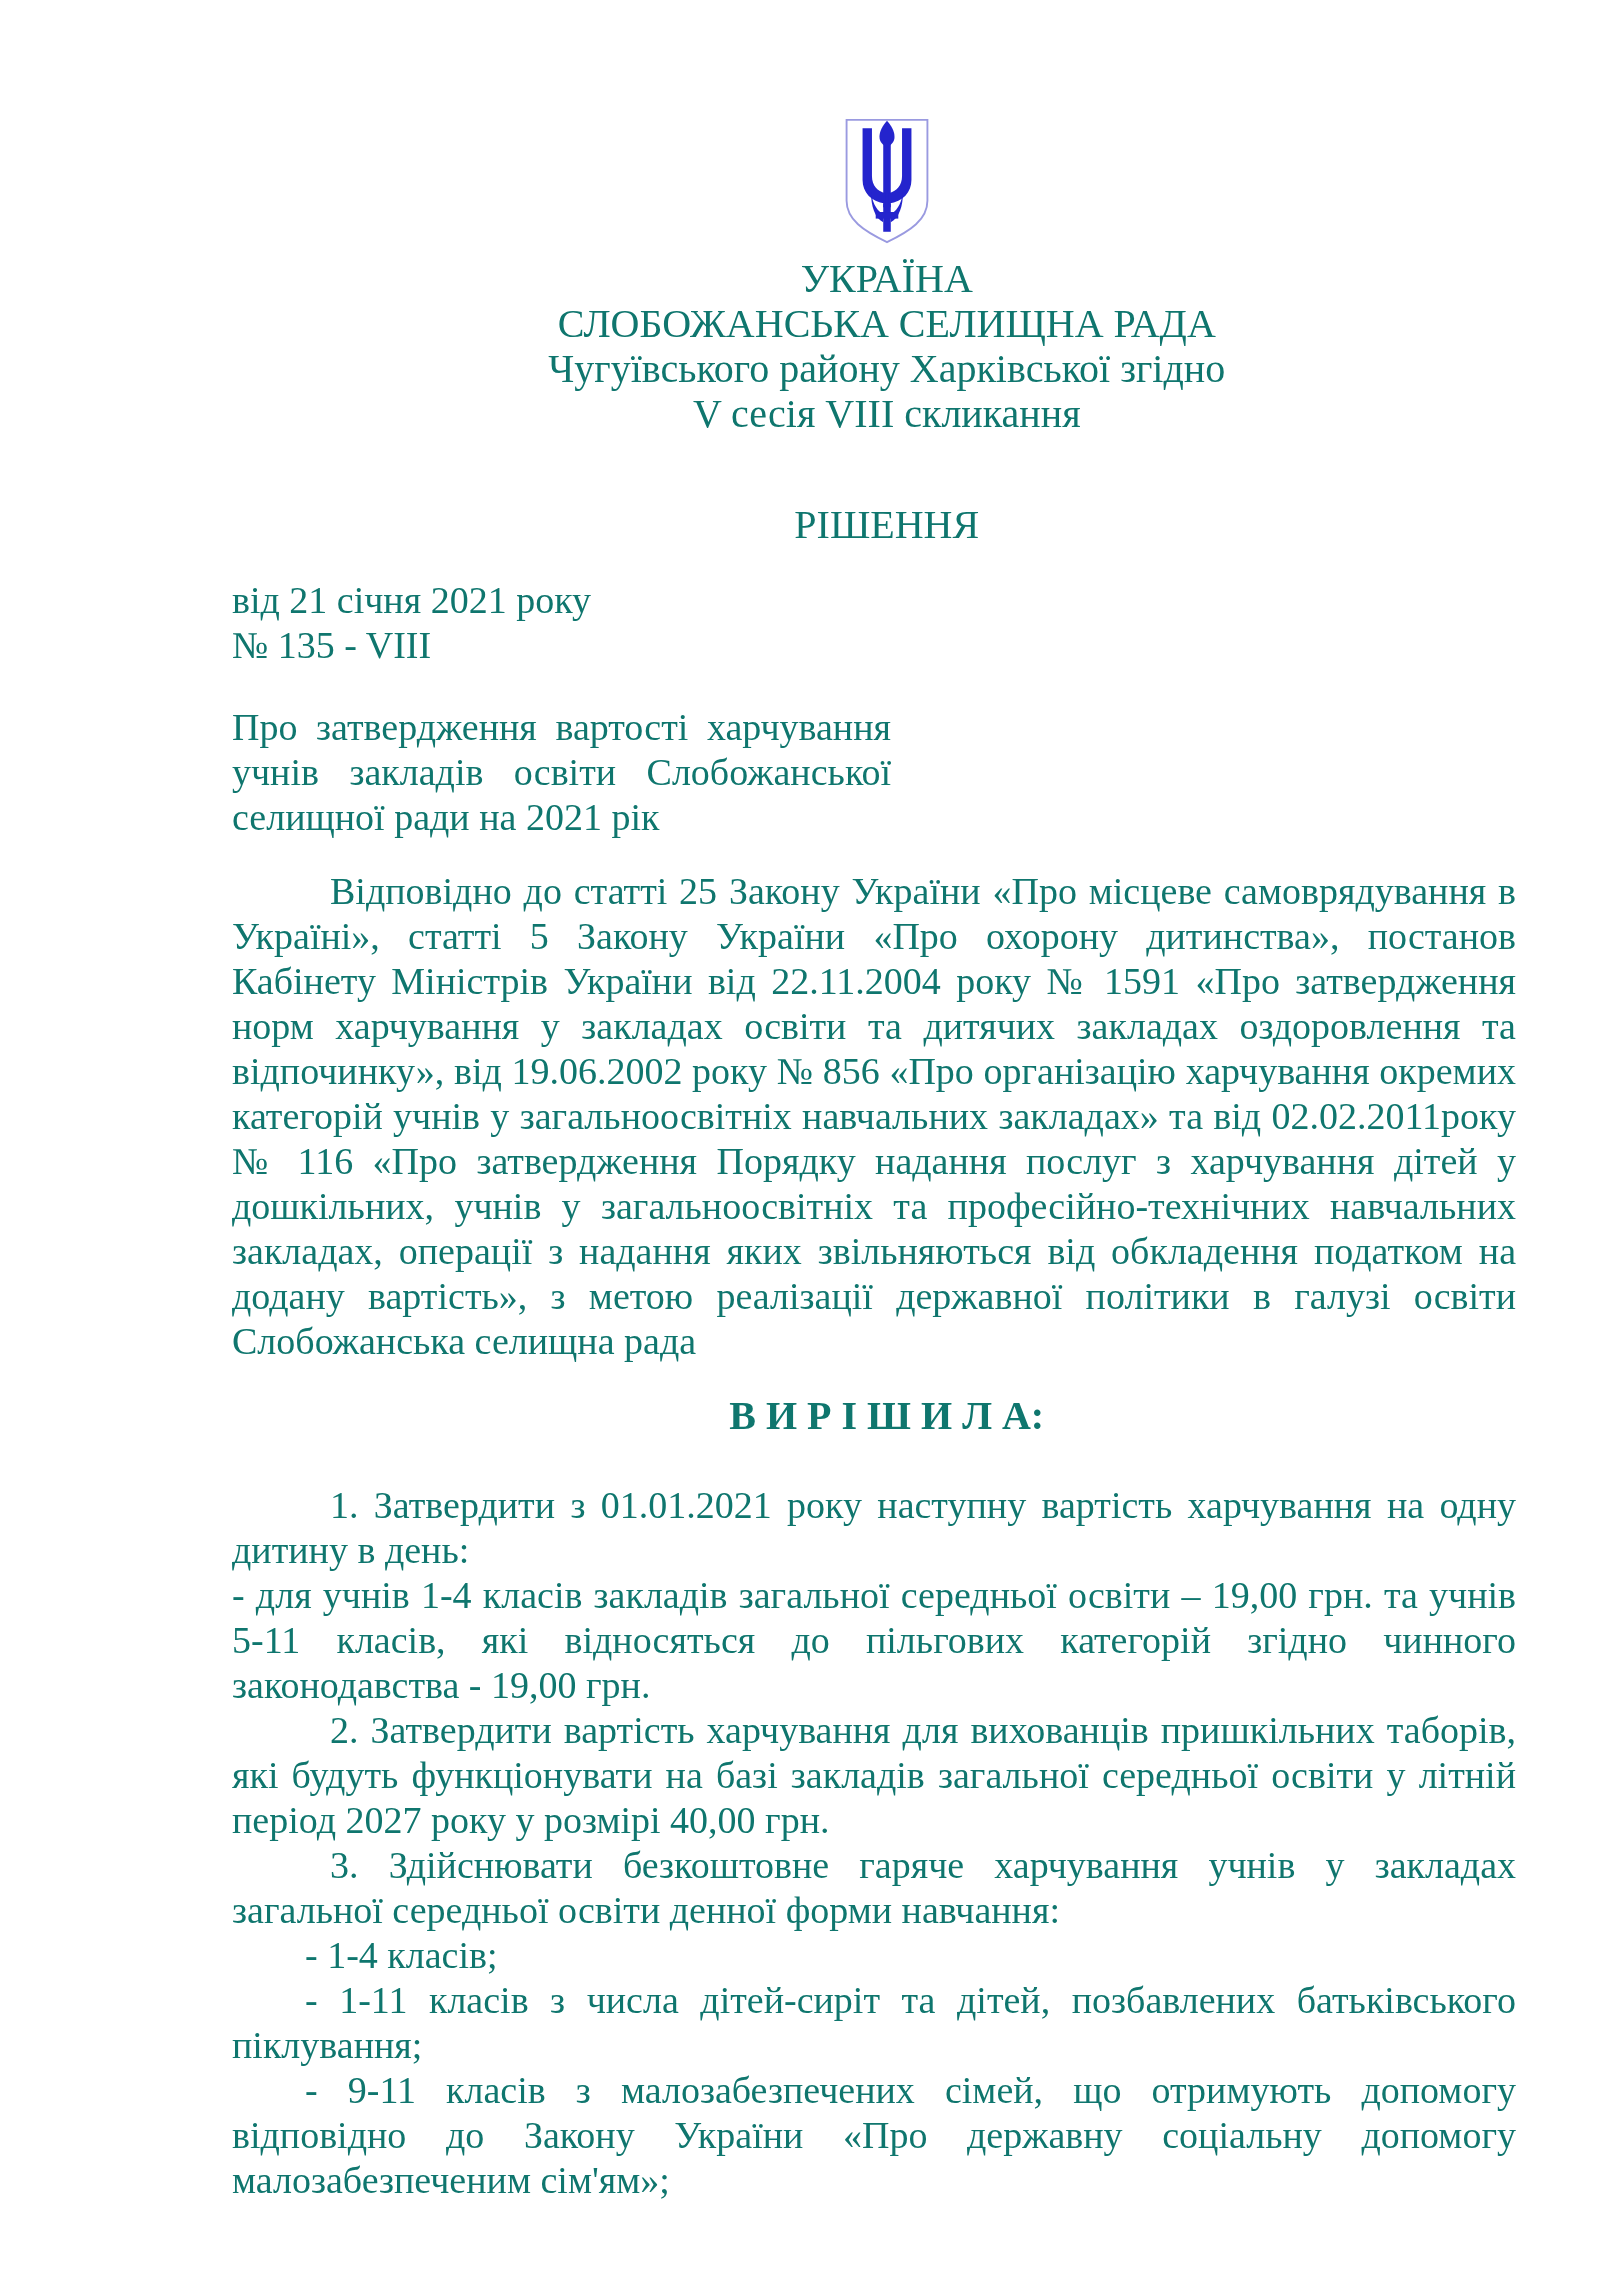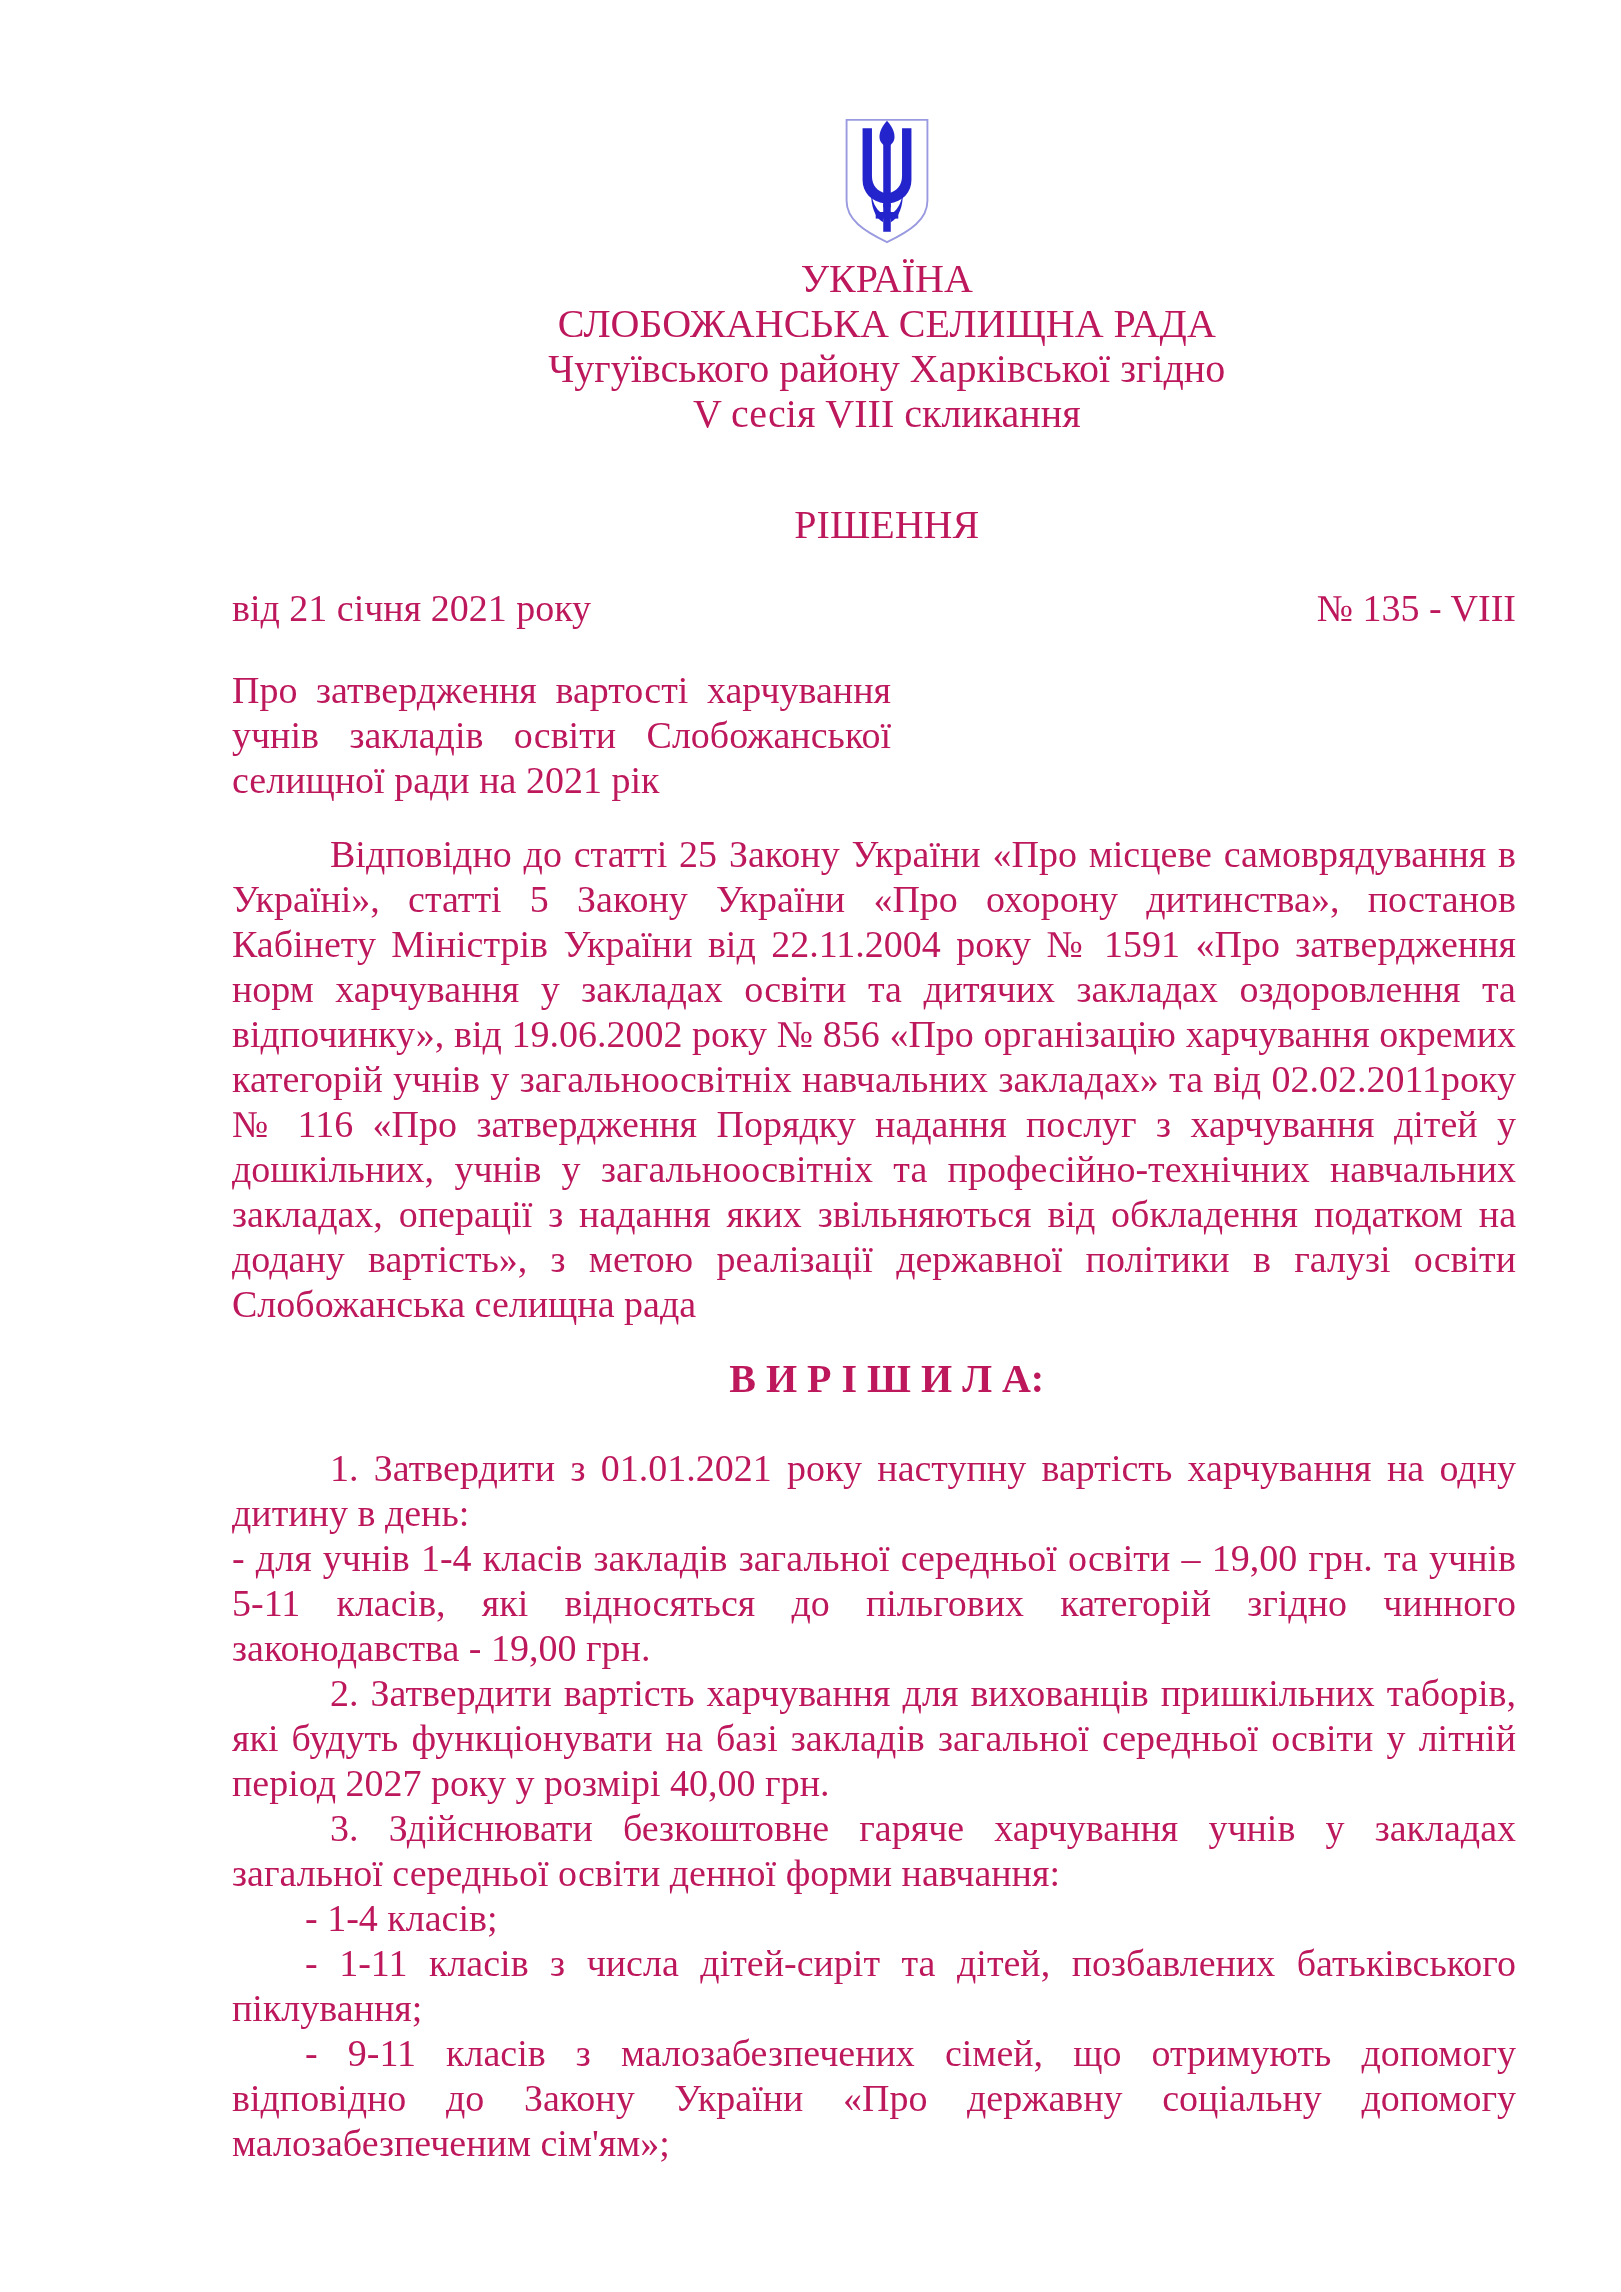--- a/index.html
+++ b/index.html
@@ -1,37 +1,37 @@
 <!DOCTYPE html>
 <html><head>
 <meta charset="utf-8">
 <style>
   html, body { margin: 0; padding: 0; background: #ffffff; }
   .page {
     position: relative;
     width: 1621px;
     height: 2293px;
     background: #ffffff;
-    color: #be185d;
+    color: #0f766e;
     font-family: "Liberation Serif", "DejaVu Serif", serif;
     overflow: hidden;
   }
   .content { padding: 116px 105px 0 232px; }
 
   .header { text-align: center; padding-left: 25.5px; }
   .emblem-wrap { display: block; margin: 0 auto; width: 94px; }
   .emblem-wrap svg { display: block; width: 94px; height: 130px; }
 
   .h-line { font-size: 40px; line-height: 45px; }
   .country { margin-top: 9.8px; }
   .doc-type { font-size: 40px; line-height: 45px; margin-top: 66px; }
 
   .meta-row {
     display: flex; justify-content: space-between; align-items: baseline;
-    font-size: 38px; line-height: 45px; margin-top: 39px;
+    font-size: 38px; line-height: 45px; margin-top: 31px; flex-direction: column;
   }
 
   .subject {
     width: 659px; text-align: justify;
     font-size: 38px; line-height: 45px; margin-top: 37px;
   }
 
   .preamble {
     margin: 29px 0 0 0;
     font-size: 38px; line-height: 45px;

